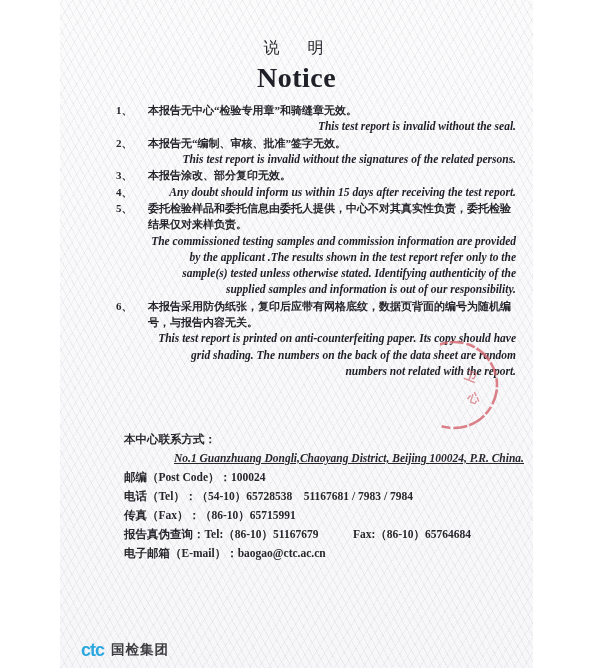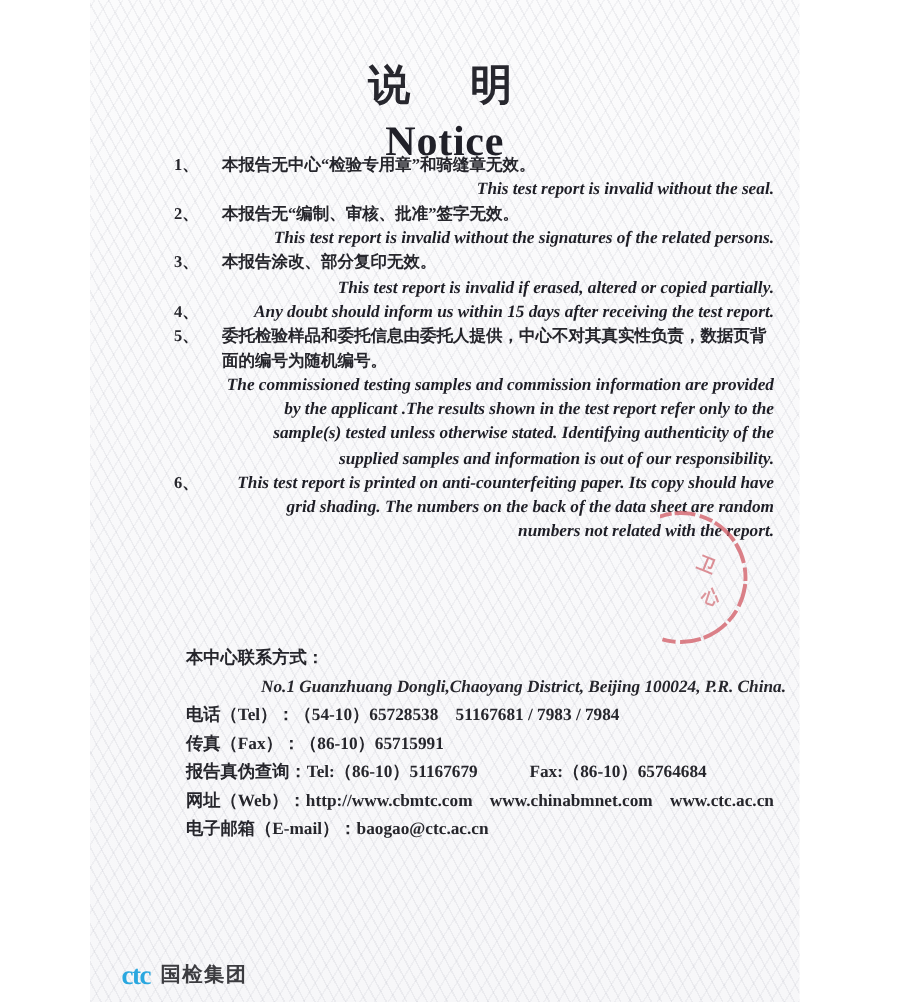--- a/index.html
+++ b/index.html
@@ -10,40 +10,40 @@
   }
   .paper{
     position:absolute;left:60px;top:0;width:473px;height:668px;
     background:
       repeating-linear-gradient(62deg, rgba(148,150,166,.12) 0px, rgba(148,150,166,.12) 1px, transparent 1px, transparent 6px),
       repeating-linear-gradient(-58deg, rgba(148,150,166,.09) 0px, rgba(148,150,166,.09) 1px, transparent 1px, transparent 8px),
       linear-gradient(#fbfbfc,#f7f7f9);
     overflow:hidden;
   }
   .title-block{position:absolute;top:38px;left:0;right:0;text-align:center;}
-  .title-cn{font-size:28px;font-weight:bold;color:#27272e;letter-spacing:6px;}
+  .title-cn{font-size:16px;font-weight:normal;color:#27272e;letter-spacing:6px;}
   .title-en{font-size:28px;font-weight:bold;color:#202028;margin-top:3px;letter-spacing:.5px;}
 
   .notice-list{position:absolute;top:102px;left:56px;width:400px;color:#26262c;}
   .n-item{display:flex;align-items:flex-start;}
   .n-num{flex:none;width:18px;font-size:11px;font-weight:bold;line-height:16.4px;}
   .n-body{flex:1;min-width:0;margin-left:14px;}
   .n-cn{font-size:11px;font-weight:bold;line-height:16.4px;color:#26262c;}
   .n-en{font-size:11.5px;font-weight:bold;font-style:italic;line-height:16.2px;color:#1e1e26;text-align:right;}
 
   .contact{position:absolute;top:430px;left:64px;width:400px;color:#26262c;
     font-size:11.5px;font-weight:bold;line-height:19px;white-space:nowrap;}
   .c-line{white-space:nowrap;}
-  .c-en{font-style:italic;padding-left:50px;}
+  .c-en{font-style:italic;padding-left:50px;text-decoration:underline;}
 
   .seal{position:absolute;left:380px;top:338px;opacity:.8;}
 
   .footer-logo{position:absolute;left:21px;bottom:9px;display:flex;align-items:center;
     font-family:"Liberation Sans","DejaVu Sans",sans-serif;}
-  .logo-ctc{color:#2aa7df;font-weight:900;font-size:18px;letter-spacing:-1px;line-height:18px;font-family:Liberation Serif, serif;}
+  .logo-ctc{color:#2aa7df;font-weight:900;font-size:18px;letter-spacing:-1px;line-height:18px;}
   .logo-name{color:#3c3c40;font-weight:bold;font-size:13.5px;margin-left:7px;letter-spacing:1px;text-align:center;}
 </style>
 </head>
 <body>
 
 <div class="paper">
 
   <div class="title-block">
     <div class="title-cn">说　明</div>
     <div class="title-en">Notice</div>
@@ -64,55 +64,55 @@
       <div class="n-body">
         <div class="n-cn">本报告无“编制、审核、批准”签字无效。</div>
         <div class="n-en">This test report is invalid without the signatures of the related persons.</div>
       </div>
     </div>
 
     <div class="n-item">
       <div class="n-num">3、</div>
       <div class="n-body">
         <div class="n-cn">本报告涂改、部分复印无效。</div>
-        <div class="n-en">This test report is invalid if erased, altered or copied partially.</div>
       </div>
     </div>
 
     <div class="n-item">
       <div class="n-num">4、</div>
       <div class="n-body">
         <div class="n-en">Any doubt should inform us within 15 days after receiving the test report.</div>
       </div>
     </div>
 
     <div class="n-item">
       <div class="n-num">5、</div>
       <div class="n-body">
-        <div class="n-cn">委托检验样品和委托信息由委托人提供，中心不对其真实性负责，数据页背面的编号为随机编号。</div>
+        <div class="n-cn">委托检验样品和委托信息由委托人提供，中心不对其真实性负责，委托检验结果仅对来样负责。</div>
         <div class="n-en">The commissioned testing samples and commission information are provided by the applicant .The results shown in the test report refer only to the sample(s) tested unless otherwise stated. Identifying authenticity of the supplied samples and information is out of our responsibility.</div>
       </div>
     </div>
 
     <div class="n-item">
       <div class="n-num">6、</div>
       <div class="n-body">
+        <div class="n-cn">本报告采用防伪纸张，复印后应带有网格底纹，数据页背面的编号为随机编号，与报告内容无关。</div>
         <div class="n-en">This test report is printed on anti-counterfeiting paper. Its copy should have grid shading. The numbers on the back of the data sheet are random numbers not related with the report.</div>
       </div>
     </div>
 
   </div>
 
   <div class="contact">
     <div class="c-line">本中心联系方式：</div>
     <div class="c-line c-en">No.1 Guanzhuang Dongli,Chaoyang District, Beijing 100024, P.R. China.</div>
+    <div class="c-line">邮编（Post Code）：100024</div>
     <div class="c-line">电话（Tel）：（54-10）65728538　51167681 / 7983 / 7984</div>
     <div class="c-line">传真（Fax）：（86-10）65715991</div>
     <div class="c-line">报告真伪查询：Tel:（86-10）51167679　　　Fax:（86-10）65764684</div>
-    <div class="c-line">网址（Web）：http://www.cbmtc.com　www.chinabmnet.com　www.ctc.ac.cn</div>
     <div class="c-line">电子邮箱（E-mail）：baogao@ctc.ac.cn</div>
   </div>
 
   <svg class="seal" width="72" height="96" viewBox="0 0 72 96" xmlns="http://www.w3.org/2000/svg">
     <circle cx="14" cy="47" r="43" fill="none" stroke="#d4636c" stroke-width="2.6" stroke-dasharray="14 3 9 2 18 2" transform="rotate(8 14 47)"></circle>
     <text x="24" y="40" font-size="12" fill="#cf5f68" font-weight="bold" transform="rotate(22 24 40)" opacity="0.85">卫</text>
     <text x="27" y="62" font-size="12" fill="#cf5f68" font-weight="bold" transform="rotate(18 27 62)" opacity="0.8">心</text>
   </svg>
 
   <div class="footer-logo">

